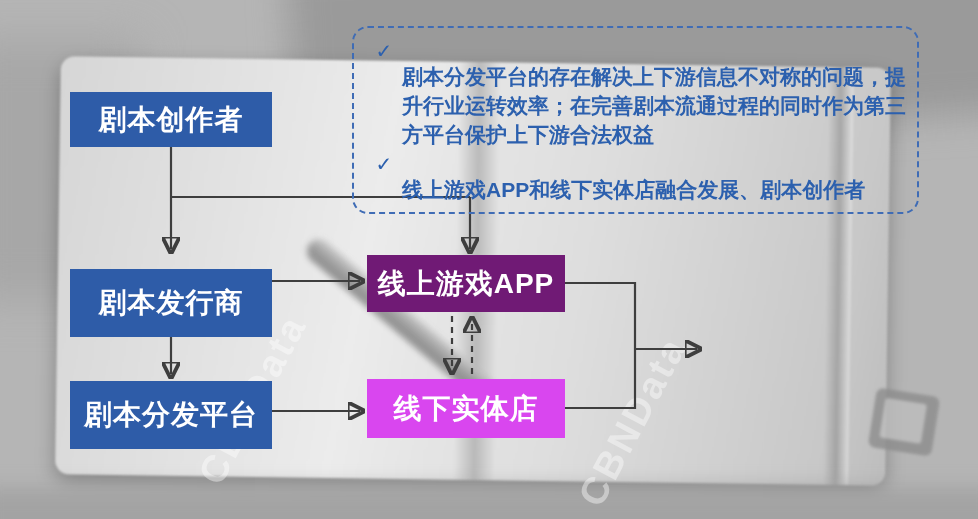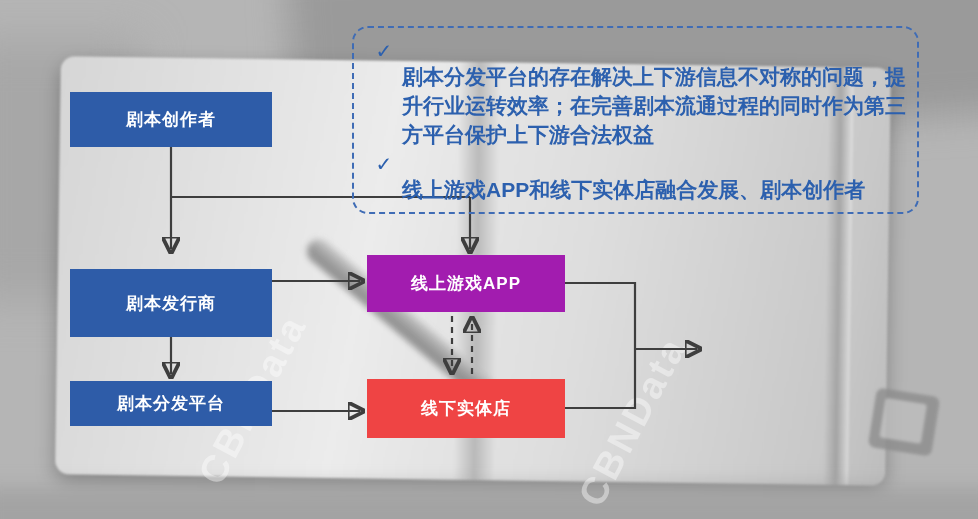--- a/index.html
+++ b/index.html
@@ -73,26 +73,26 @@
     border:2px dashed #3f6cb5;border-radius:16px;
     padding:8px 10px 8px 12px;z-index:4;
     color:#2c60ae;font-size:21px;line-height:29px;font-weight:bold;
   }
   .callout-item{display:flex;align-items:flex-start;}
   .callout-check{width:36px;flex:0 0 36px;text-align:center;font-size:20px;padding-top:1px;}
   .callout-text{flex:1;margin-top:26px;}
   
   .node{
     position:absolute;display:flex;align-items:center;justify-content:center;
-    color:#fff;font-weight:bold;font-size:17px;letter-spacing:1px;
+    color:#fff;font-weight:bold;font-size:28px;letter-spacing:1px;
     z-index:4;text-align:center;
   }
   .n-creator {left:70px; top:92px;  width:202px;height:55px;}
   .n-publisher{left:70px; top:269px; width:202px;height:68px;}
-  .n-platform{left:70px; top:381px; width:202px;height:45px;text-align:center;}
+  .n-platform{left:70px; top:381px; width:202px;height:68px;text-align:center;}
   .n-online  {left:367px;top:255px; width:198px;height:57px;}
   .n-offline {left:367px;top:379px; width:198px;height:59px;}
   .n-consumer{left:705px;top:321px; width:202px;height:57px;}
 </style>
 </head>
 <body>
 
 <div class="stage">
 
   <div class="bg-shade-topright"></div>
@@ -137,16 +137,16 @@
     </div>
     <div class="callout-item">
       <span class="callout-check">✓</span>
       <span class="callout-text">线上游戏APP和线下实体店融合发展、剧本创作者</span>
     </div>
   </div>
 
   <div class="node n-creator" style="background-color: rgb(46, 92, 168);">剧本创作者</div>
   <div class="node n-publisher" style="background-color: rgb(46, 92, 168);">剧本发行商</div>
   <div class="node n-platform" style="background-color: rgb(46, 92, 168);">剧本分发平台</div>
-  <div class="node n-online" style="background-color: #a21caf;">线上游戏APP</div>
-  <div class="node n-offline" style="background-color: #ef4444;">线下实体店</div>
+  <div class="node n-online" style="background-color: #701a75;">线上游戏APP</div>
+  <div class="node n-offline" style="background-color: #d946ef;">线下实体店</div>
 
 </div>
 
 </body></html>

